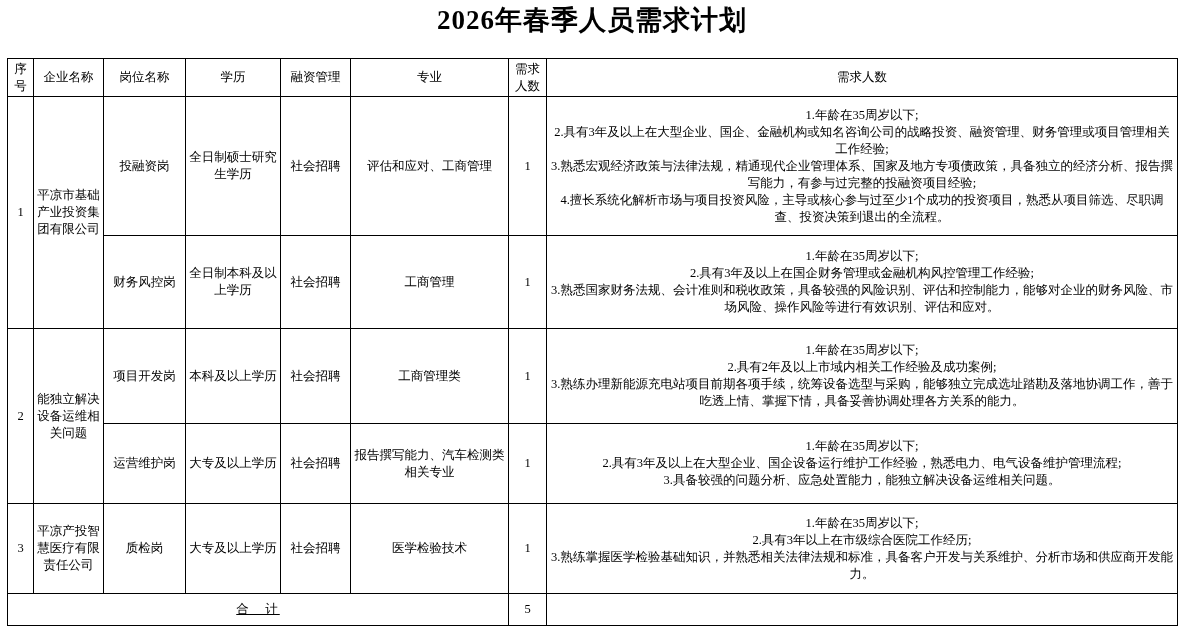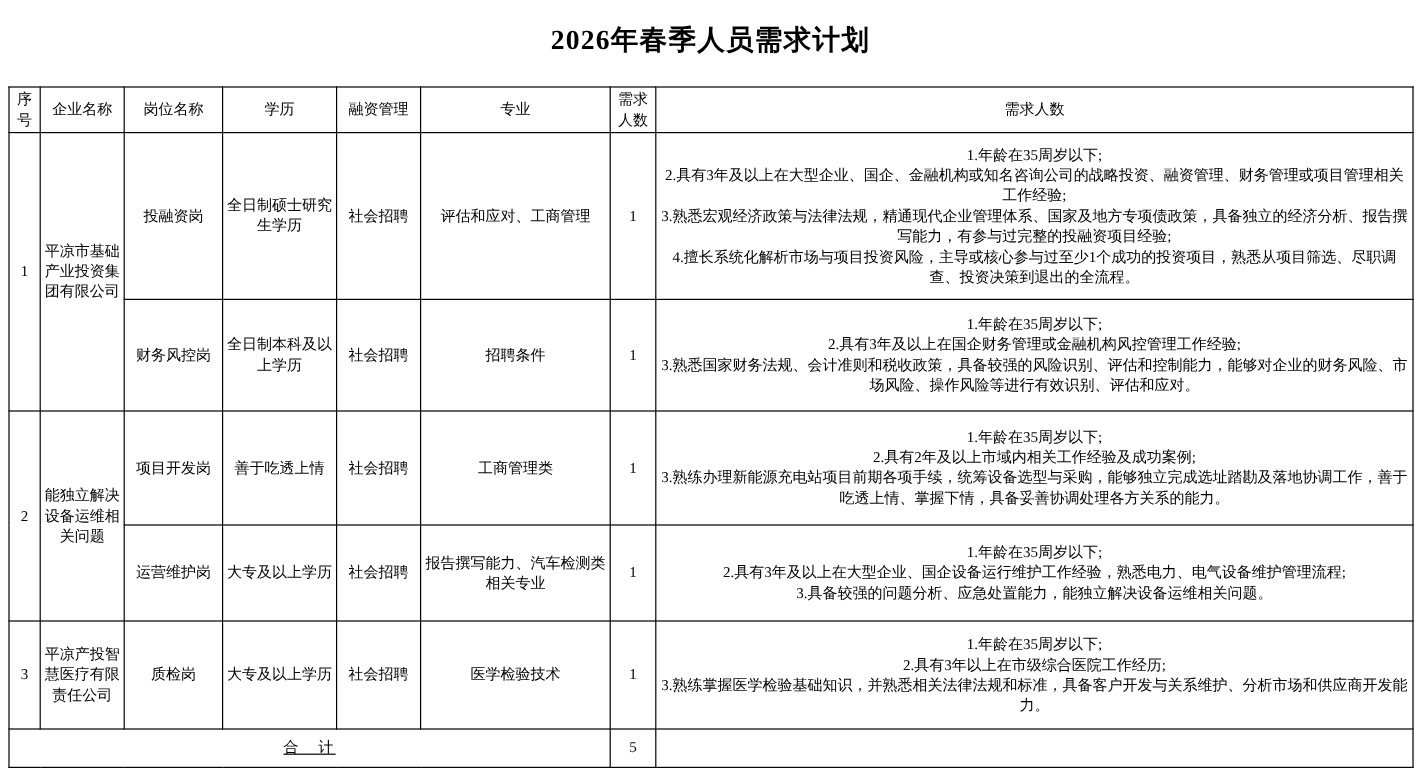--- a/index.html
+++ b/index.html
@@ -7,23 +7,23 @@
     margin: 0;
     padding: 0;
     background: #ffffff;
     width: 1184px;
     height: 640px;
     overflow: hidden;
     font-family: "Liberation Serif", "DejaVu Serif", serif;
     color: #000;
   }
   .page-title {
-    margin: 20px 0 0 0;
+    margin: 6px 0 0 0;
     text-align: center;
-    font-size: 23px;
+    font-size: 27px;
     font-weight: bold;
     letter-spacing: 1px;
     height: 28px;
     line-height: 28px;
   }
   table.plan {
     border-collapse: collapse;
     table-layout: fixed;
     margin: 24px 0 0 7px;
     width: 1170px;
@@ -110,31 +110,31 @@
       <td>1</td>
       <td class="req">1.年龄在35周岁以下;
 2.具有3年及以上在大型企业、国企、金融机构或知名咨询公司的战略投资、融资管理、财务管理或项目管理相关工作经验;
 3.熟悉宏观经济政策与法律法规，精通现代企业管理体系、国家及地方专项债政策，具备独立的经济分析、报告撰写能力，有参与过完整的投融资项目经验;
 4.擅长系统化解析市场与项目投资风险，主导或核心参与过至少1个成功的投资项目，熟悉从项目筛选、尽职调查、投资决策到退出的全流程。</td>
     </tr>
     <tr class="h-r2">
       <td>财务风控岗</td>
       <td>全日制本科及以上学历</td>
       <td>社会招聘</td>
-      <td>招聘条件</td>
+      <td>工商管理</td>
       <td>1</td>
       <td class="req">1.年龄在35周岁以下;
 2.具有3年及以上在国企财务管理或金融机构风控管理工作经验;
 3.熟悉国家财务法规、会计准则和税收政策，具备较强的风险识别、评估和控制能力，能够对企业的财务风险、市场风险、操作风险等进行有效识别、评估和应对。</td>
     </tr>
     <tr class="h-r3">
       <td rowspan="2">2</td>
       <td rowspan="2">能独立解决设备运维相关问题</td>
       <td>项目开发岗</td>
-      <td>善于吃透上情</td>
+      <td>本科及以上学历</td>
       <td>社会招聘</td>
       <td>工商管理类</td>
       <td>1</td>
       <td class="req">1.年龄在35周岁以下;
 2.具有2年及以上市域内相关工作经验及成功案例;
 3.熟练办理新能源充电站项目前期各项手续，统筹设备选型与采购，能够独立完成选址踏勘及落地协调工作，善于吃透上情、掌握下情，具备妥善协调处理各方关系的能力。</td>
     </tr>
     <tr class="h-r4">
       <td>运营维护岗</td>
       <td>大专及以上学历</td>

